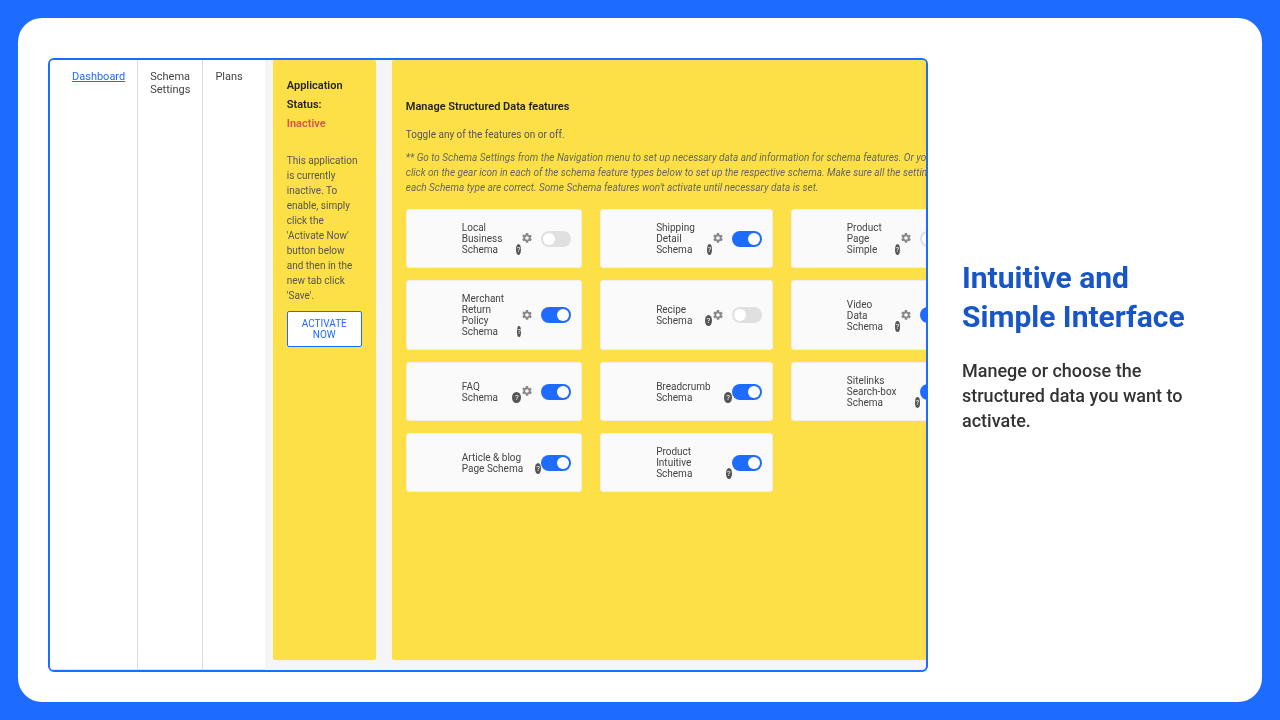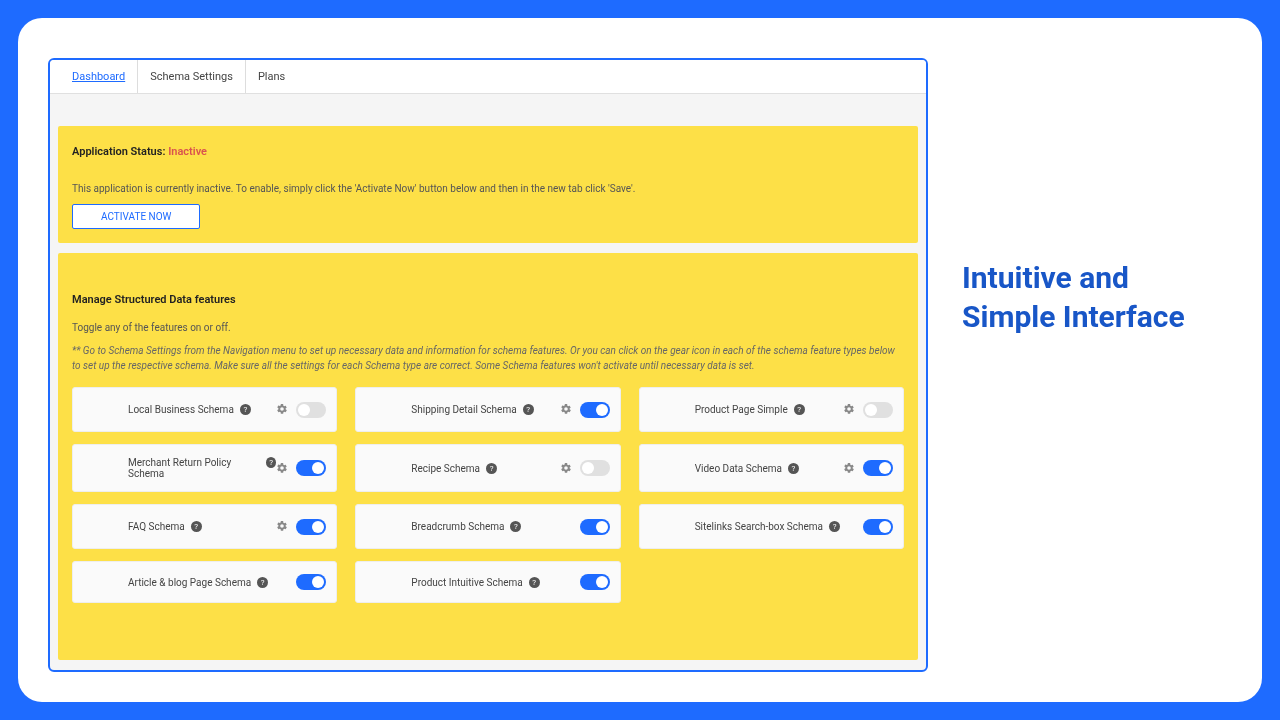--- a/index.html
+++ b/index.html
@@ -1,34 +1,34 @@
 <!DOCTYPE html>
 <html><head>
 <meta charset="utf-8">
 <style>
 * { margin: 0; padding: 0; box-sizing: border-box; font-family: -apple-system, BlinkMacSystemFont, "Segoe UI", Roboto, Arial, sans-serif; }
 body { background: #1e6bff; width: 1280px; height: 720px; overflow: hidden; }
 .outer-card { background: #fff; border-radius: 24px; margin: 18px; height: 684px; display: flex; padding: 40px 30px 30px 30px; gap: 24px; }
-.app-frame { flex: 0 0 880px; border: 2px solid #1e6bff; border-radius: 6px; background: #f5f5f5; overflow: hidden; display: flex; flex-direction: column; }
+.app-frame { flex: 0 0 880px; border: 2px solid #1e6bff; border-radius: 6px; background: #f5f5f5; overflow: hidden; display: flex; flex-direction: row; }
 .tab-bar { background: #fff; border-bottom: 1px solid #e0e0e0; display: flex; padding: 0 10px; font-size: 11px; }
 .tab { padding: 10px 12px; color: #444; border-right: 1px solid #ddd; cursor: pointer; }
 .tab.active { color: #1e6bff; text-decoration: underline; }
 .tab:last-child { border-right: none; }
 .banner-gap { height: 32px; background: #f5f5f5; }
 .panel { background: #fde047; margin: 0 8px 10px 8px; border-radius: 2px; padding: 14px 14px; }
 .status-label { font-size: 11px; font-weight: 600; color: #222; }
 .status-value { font-size: 11px; font-weight: 600; color: #d9534f; }
 .status-desc { font-size: 10px; color: #555; line-height: 1.5; margin-top: 22px; }
-.activate-btn { border: 1px solid #1e6bff; color: #1e6bff; background: #fff; font-size: 10px; padding: 6px 28px; margin-top: 8px; cursor: pointer; border-radius: 2px; }
+.activate-btn { border: 1px solid #1e6bff; color: #1e6bff; background: #fff; font-size: 10px; padding: 6px 14px; margin-top: 8px; cursor: pointer; border-radius: 2px; }
 .features-title { font-size: 11px; font-weight: 600; color: #222; margin-top: 26px; }
 .features-sub { font-size: 10px; color: #555; margin-top: 16px; }
 .features-note { font-size: 10px; font-style: italic; color: #666; margin-top: 10px; line-height: 1.5; }
 .feature-grid { display: grid; grid-template-columns: repeat(3, 1fr); gap: 12px 18px; margin-top: 14px; }
 .feature-card { background: #fafafa; border: 1px solid #eee; border-radius: 3px; padding: 12px 10px; display: flex; align-items: center; justify-content: space-between; min-height: 40px; }
-.feature-left { display: flex; align-items: flex-start; gap: 6px; font-size: 10px; color: #444; padding-left: 45px; }
+.feature-left { display: flex; align-items: flex-end; gap: 6px; font-size: 10px; color: #444; padding-left: 45px; }
 .help-icon { width: 11px; height: 11px; border-radius: 50%; background: #555; color: #fff; font-size: 8px; display: inline-flex; align-items: center; justify-content: center; }
 .feature-right { display: flex; align-items: center; gap: 8px; }
 .gear-icon { width: 12px; height: 12px; color: #888; }
 .toggle { width: 30px; height: 16px; border-radius: 10px; position: relative; cursor: pointer; }
 .toggle.on { background: #1e6bff; }
 .toggle.off { background: #e0e0e0; }
 .toggle .knob { width: 12px; height: 12px; border-radius: 50%; background: #fff; position: absolute; top: 2px; }
 .toggle.on .knob { right: 2px; }
 .toggle.off .knob { left: 2px; }
 .side-text { flex: 1; padding: 200px 10px 0 10px; }
@@ -201,14 +201,15 @@
                 <div class="knob"></div>
               </div>
             </div>
           </div>
         </div>
     </div>
   </div>
 
   <div class="side-text">
     <div class="side-title">Intuitive and Simple Interface</div>
+    <div class="side-desc">Manege or choose the structured data you want to activate.</div>
   </div>
 </div>
 
 </body></html>

